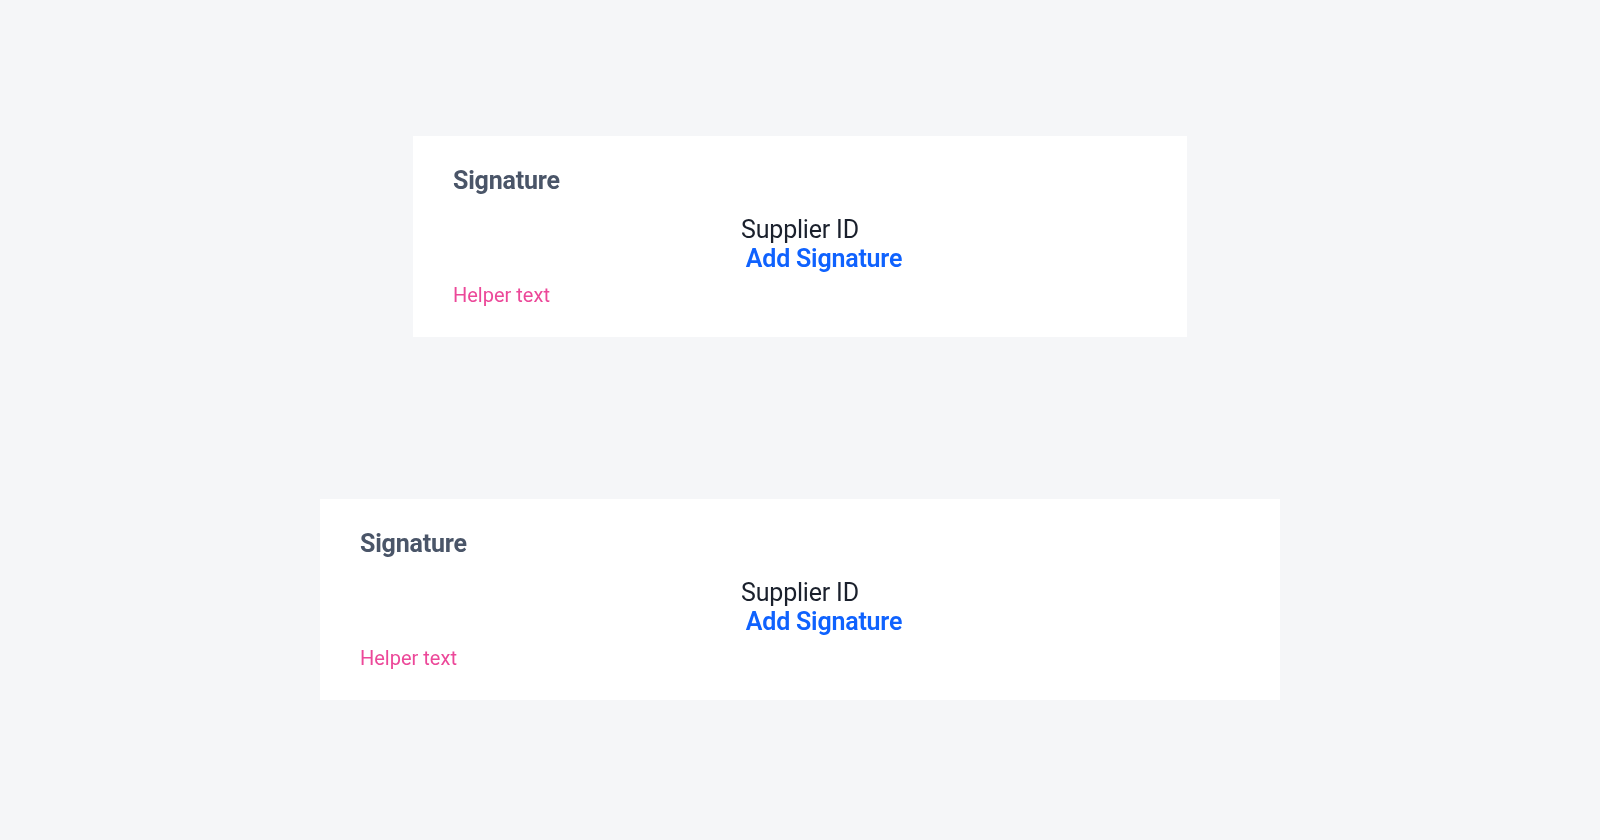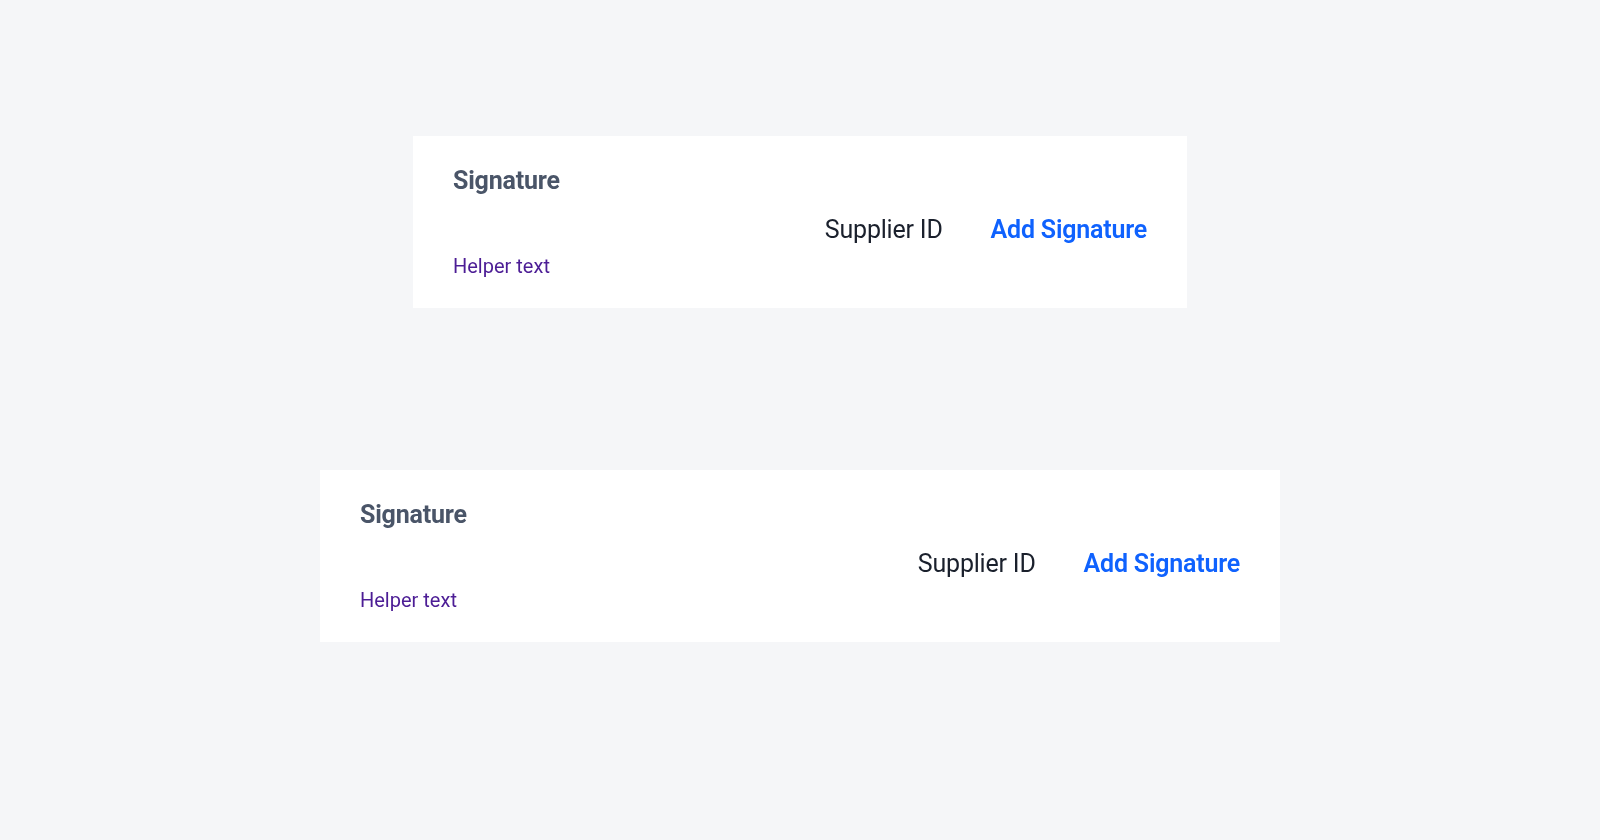--- a/index.html
+++ b/index.html
@@ -30,42 +30,43 @@
     }
     .card-title {
       font-size: 25px;
       font-weight: 700;
       color: #4a5568;
       margin-bottom: 20px;
       letter-spacing: -0.2px;
     }
     .row {
       display: flex;
-      justify-content: flex-end;
+      justify-content: center;
       align-items: center;
       margin-bottom: 10px;
+      flex-direction: column;
     }
     .field-label {
       font-size: 25px;
       font-weight: 400;
       color: #1a202c;
       letter-spacing: -0.2px;
     }
     .action-link {
       font-size: 25px;
       font-weight: 600;
       color: #0f62fe;
       cursor: pointer;
       letter-spacing: -0.2px;
       margin-left: 48px;
     }
     .helper-text {
       font-size: 20px;
       font-weight: 400;
-      color: #4c1d95;
+      color: #ec4899;
     }
   </style>
 </head>
 <body>
 
 <div class="card card-1">
   <div class="card-title">Signature</div>
   <div class="row">
     <span class="field-label">Supplier ID</span>
     <span class="action-link">Add Signature</span>

